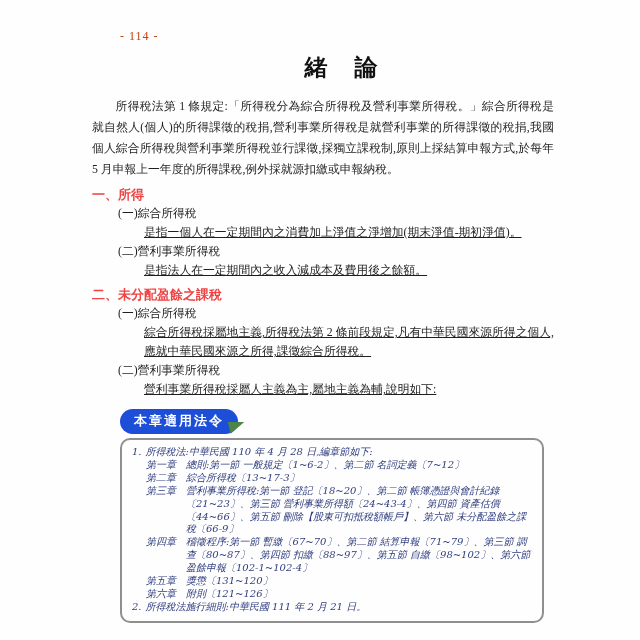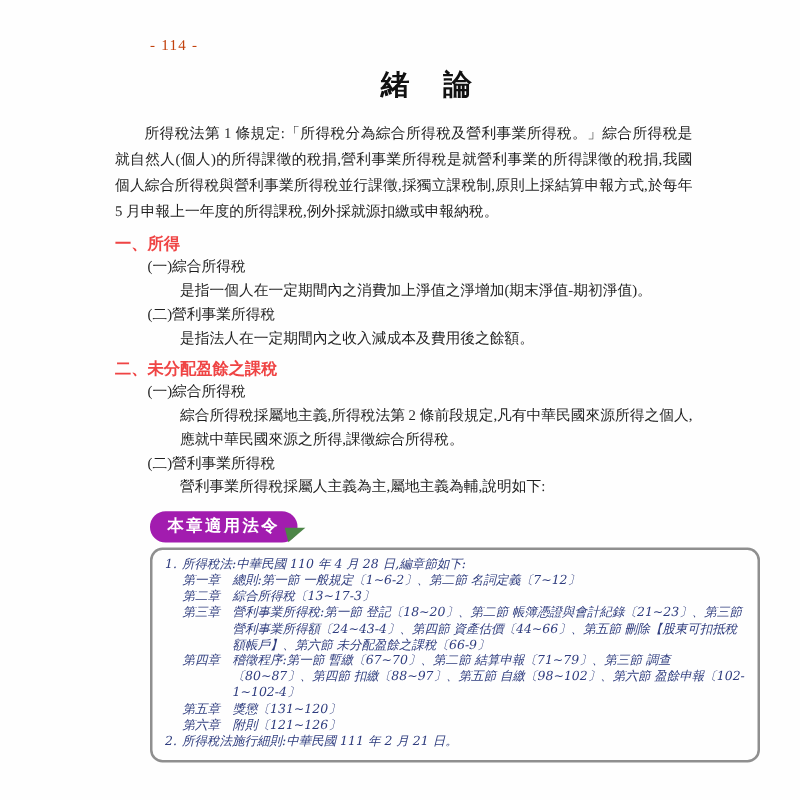--- a/index.html
+++ b/index.html
@@ -17,37 +17,37 @@
     font-size:23px; font-weight:bold; color:#111; letter-spacing:2px;padding-left:44px;
   }
   .content { position:absolute; top:96px; left:92px; width:462px; }
   .intro {
     font-size:11.8px; line-height:21px; text-align:justify; text-indent:2em;
   }
   .sec-heading {
     margin-top:5px; font-size:13px; font-weight:bold; line-height:19px; color:#ef4444;
   }
   .item-label { padding-left:26px; font-size:11.8px; line-height:19px; }
-  .item-desc  { padding-left:52px; font-size:11.8px; line-height:19px; text-align:justify; }
+  .item-desc  { padding-left:52px; font-size:11.8px; line-height:19px; text-align:justify;text-decoration:underline; }
 
   .law-badge {
     position:relative; display:inline-block; margin:10px 0 4px 28px;
-    background:#a21caf; color:#ffffff;
+    background:#1d4ed8; color:#ffffff;
     font-family:Liberation Serif, serif;
     font-weight:bold; font-size:13px; letter-spacing:2px;
     padding:3px 14px 4px 14px; border-radius:13px;
   }
   .badge-tail {
     position:absolute; right:-7px; bottom:2px; width:0; height:0;
     border-left:16px solid #4c8547;
     border-top:4px solid transparent; border-bottom:8px solid transparent;
     transform:rotate(-14deg);
   }
   .law-box {
-    margin-left:28px; width:488px;
+    margin-left:28px; width:424px;
     border:2px solid #8f8f8f; border-radius:10px;
     padding:6px 9px 7px 10px;
     font-family:"DejaVu Serif","Liberation Serif",serif; font-style:italic;
     font-size:10px; line-height:12.9px; color:#2e3c7e;
   }
   .law-entry { display:block; }
   .law-num { margin-right:4px; }
   .law-chapter { padding-left:54px; text-indent:-40px; }
 </style>
 </head>

